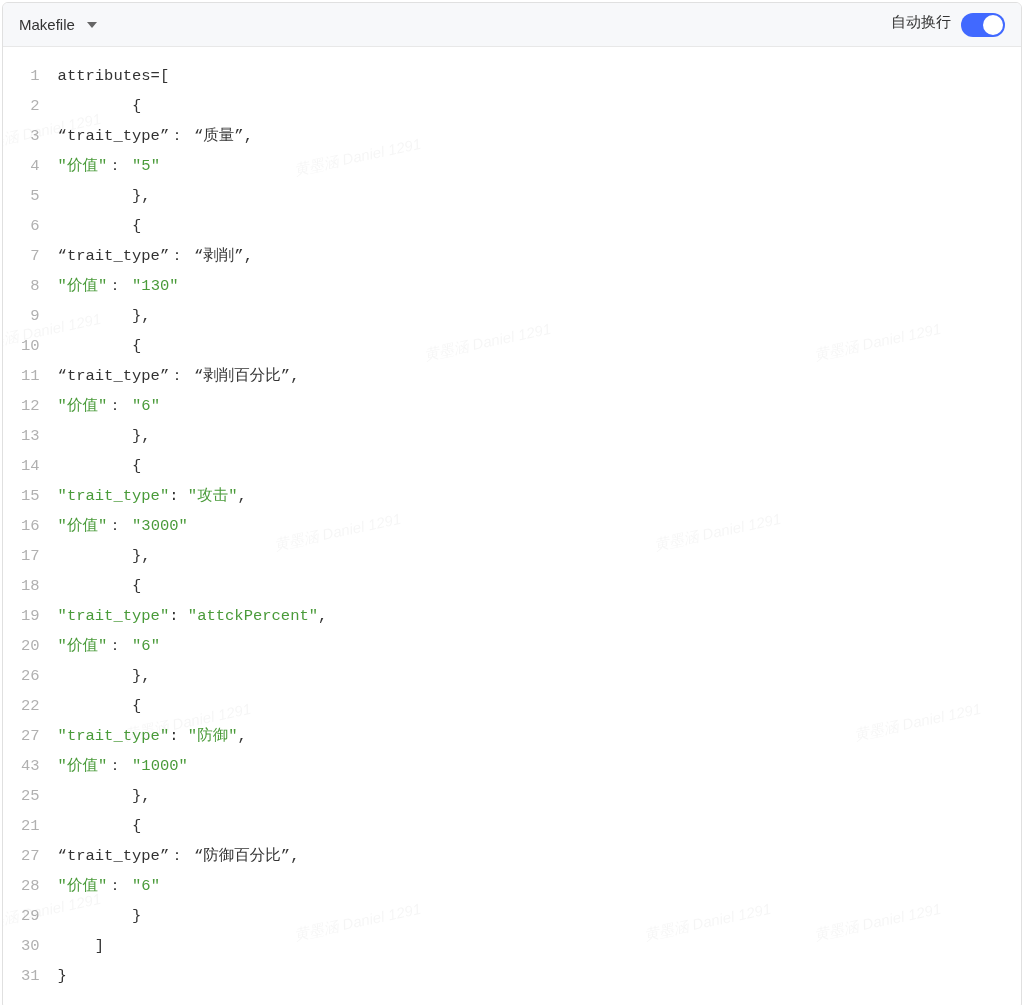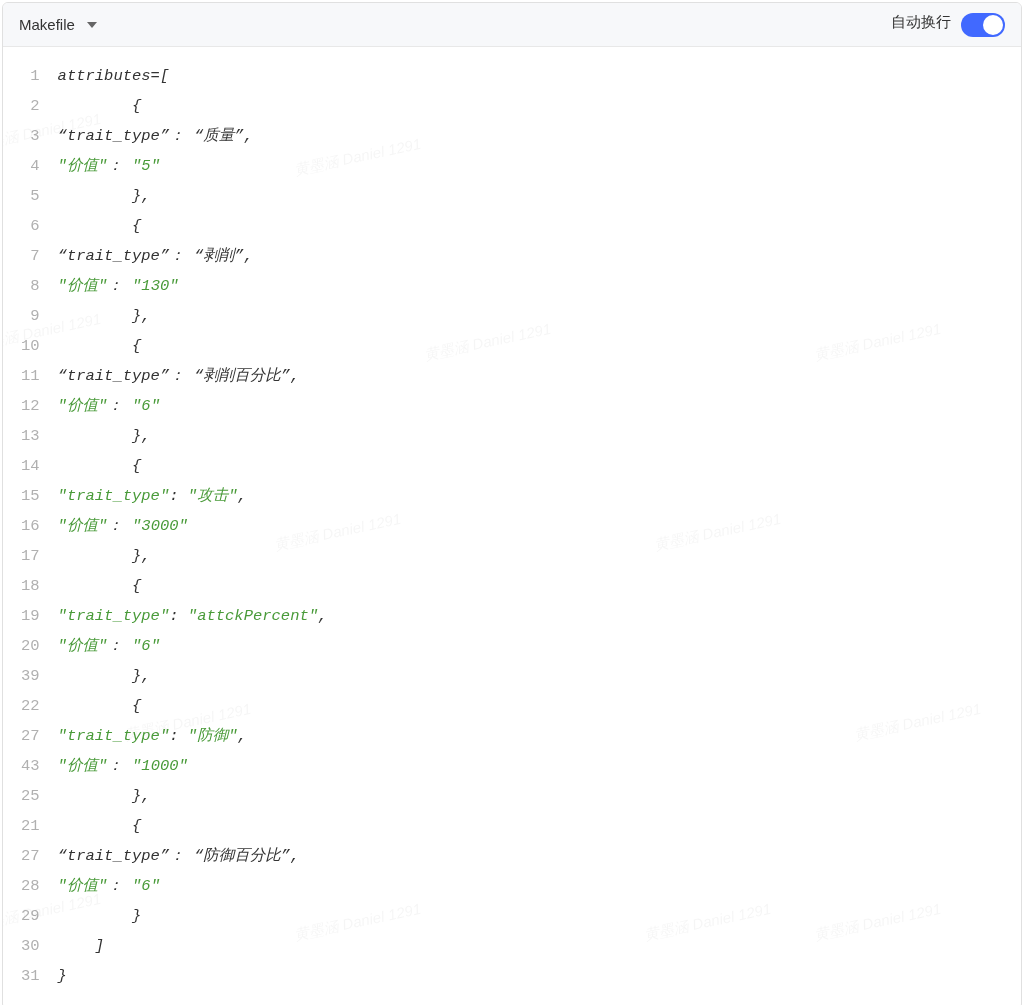--- a/index.html
+++ b/index.html
@@ -83,21 +83,20 @@
       padding: 0 18px 0 18px;
       user-select: none;
     }
     .gutter div {
       height: 30px;
     }
     .code {
       flex: 1;
       color: #333;
       white-space: pre;
-      font-style: italic;
     }
     .code-line {
       height: 30px;
     }
     .str { color: #4a9b3a; }
     .watermark {
       position: absolute;
       color: rgba(0,0,0,0.04);
       font-size: 15px;
       font-style: italic;
@@ -139,21 +138,21 @@
         <div>11</div>
         <div>12</div>
         <div>13</div>
         <div>14</div>
         <div>15</div>
         <div>16</div>
         <div>17</div>
         <div>18</div>
         <div>19</div>
         <div>20</div>
-        <div>39</div>
+        <div>26</div>
         <div>22</div>
         <div>27</div>
         <div>43</div>
         <div>25</div>
         <div>21</div>
         <div>27</div>
         <div>28</div>
         <div>29</div>
         <div>30</div>
         <div>31</div>

